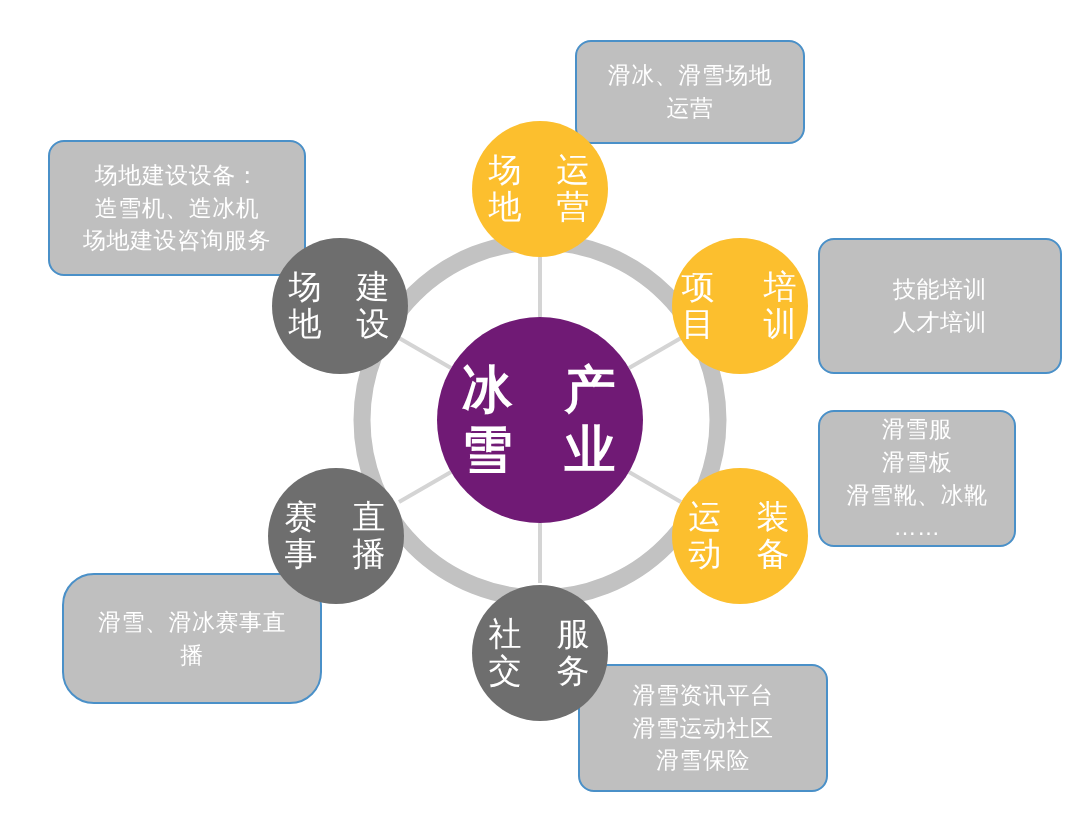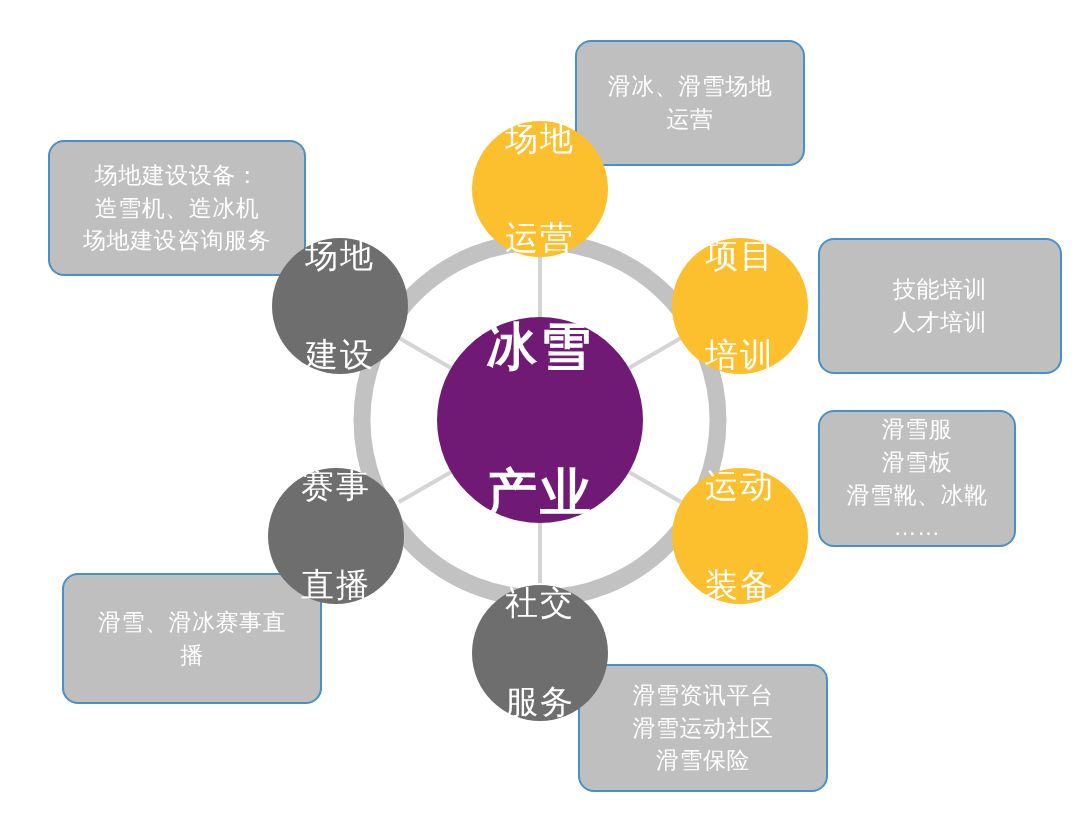--- a/index.html
+++ b/index.html
@@ -31,43 +31,42 @@
     text-align: center;
     line-height: 1.42;
     font-size: 23px;
     letter-spacing: 0.5px;
     z-index: 1;
     padding: 6px 10px;
   }
   .callout span { display: block; white-space: pre-line; }
 
   #box-venue-construction { left: 48px;  top: 140px;  width: 258px; height: 136px; }
-  #box-venue-operation    { left: 575px; top: 40px;   width: 230px; height: 126px; }
+  #box-venue-operation    { left: 575px; top: 40px;   width: 230px; height: 104px; }
   #box-training          { left: 818px; top: 190px;  width: 244px; height: 136px; margin-top: 48px; }
   #box-equipment         { left: 818px; top: 410px;  width: 198px; height: 137px; }
   #box-social            { left: 578px; top: 664px;  width: 250px; height: 128px; }
-  #box-broadcast         { left: 62px;  top: 573px;  width: 260px; height: 131px; }
+  #box-broadcast         { left: 62px;  top: 573px;  width: 260px; height: 131px; border-radius: 32px; }
 
   
   #wheel {
     position: absolute;
     left: 0; top: 0;
     width: 1080px;
     height: 816px;
     z-index: 2;
   }
 
   
   .node {
     position: absolute;
     border-radius: 50%;
     display: flex;
-    flex-direction: column;
     align-items: center;
-    justify-content: space-between;
+    justify-content: flex-end;
     color: #ffffff;
     text-align: center;
     z-index: 3;
     line-height: 1.12;
   }
   .node .l1, .node .l2 { display: block; }
 
   .node-spoke {
     width: 136px;
     height: 136px;

